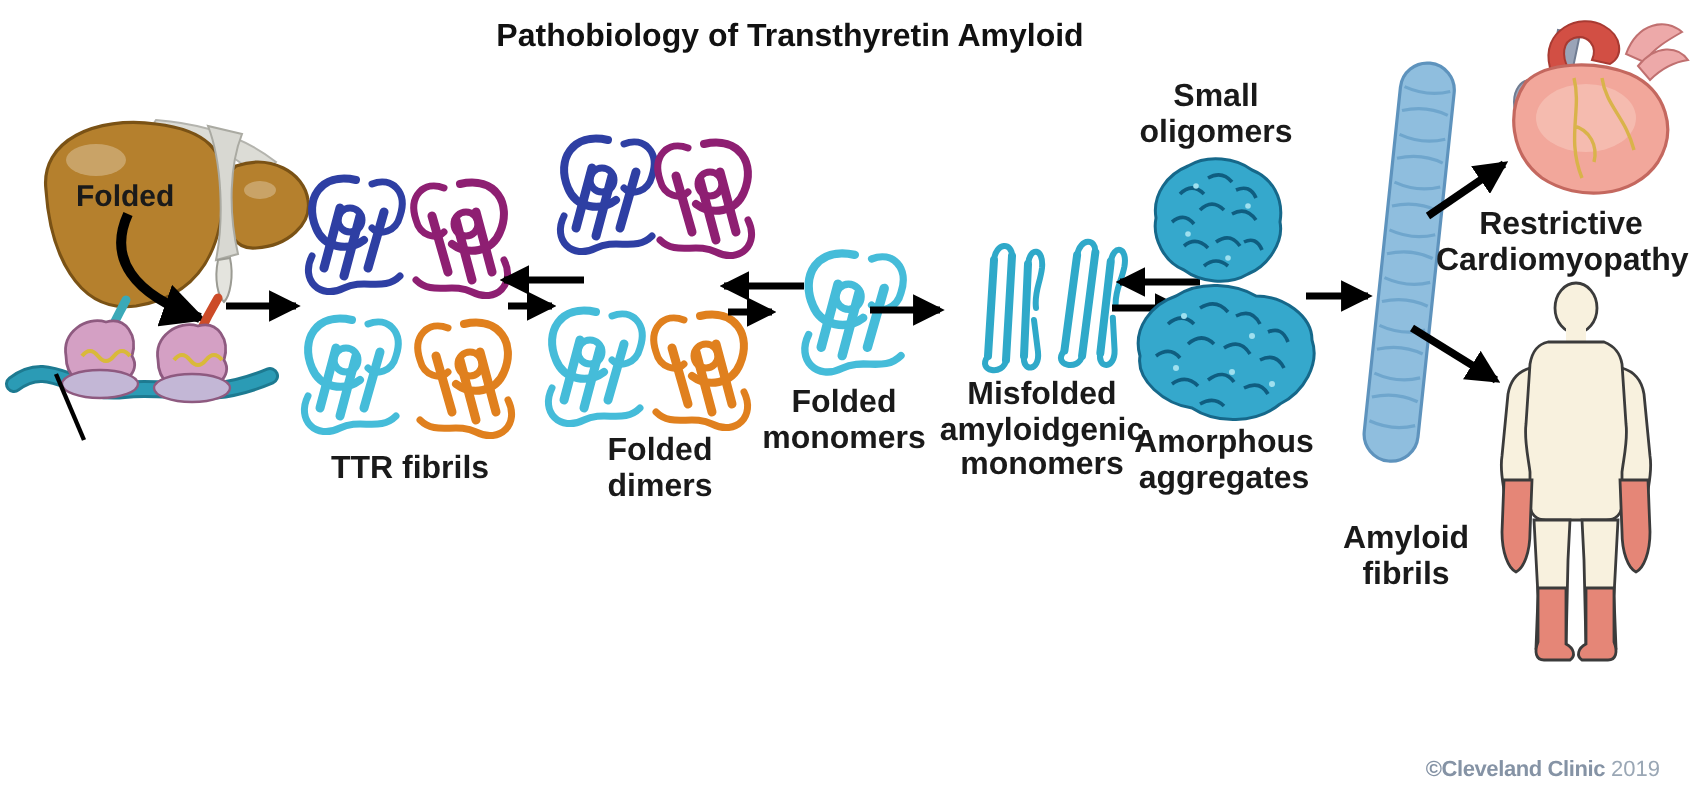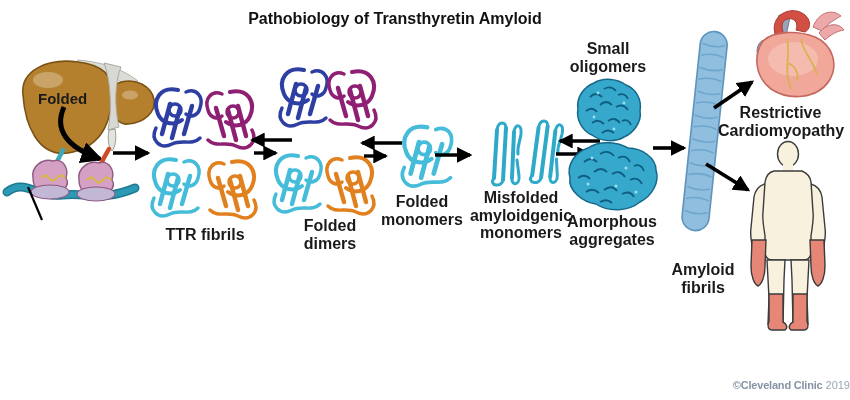--- a/index.html
+++ b/index.html
@@ -10,21 +10,21 @@
   }
   html,body{margin:0;padding:0;background:#fff;}
   #canvas{position:relative;width:850px;height:400px;background:#ffffff;overflow:hidden;
           font-family:"Liberation Sans", sans-serif;}
   .title{position:absolute;left:0;top:10px;width:790px;text-align:center;
          font-size:16px;font-weight:bold;color:#111;}
   .lbl{position:absolute;font-size:16px;line-height:1.1;color:var(--label_black);
        text-align:center;white-space:pre-line;font-weight:bold;}
   .liver-lbl{font-weight:bold;font-size:15px;text-align:left;}
   .abs{position:absolute;}
-  .copyright{position:absolute;right:0;top:379px;font-size:11px;color:var(--copyright_gray);}
+  .copyright{position:absolute;right:20px;top:379px;font-size:11px;color:var(--copyright_gray);}
   .copyright .cc{font-weight:bold;letter-spacing:-0.2px;}
   .copyright .yr{font-weight:normal;color:#9aa7b5;margin-left:3px;}
   svg{display:block;overflow:visible;}
 </style>
 </head>
 <body>
 
 <div id="canvas">
 
   <svg width="0" height="0">

